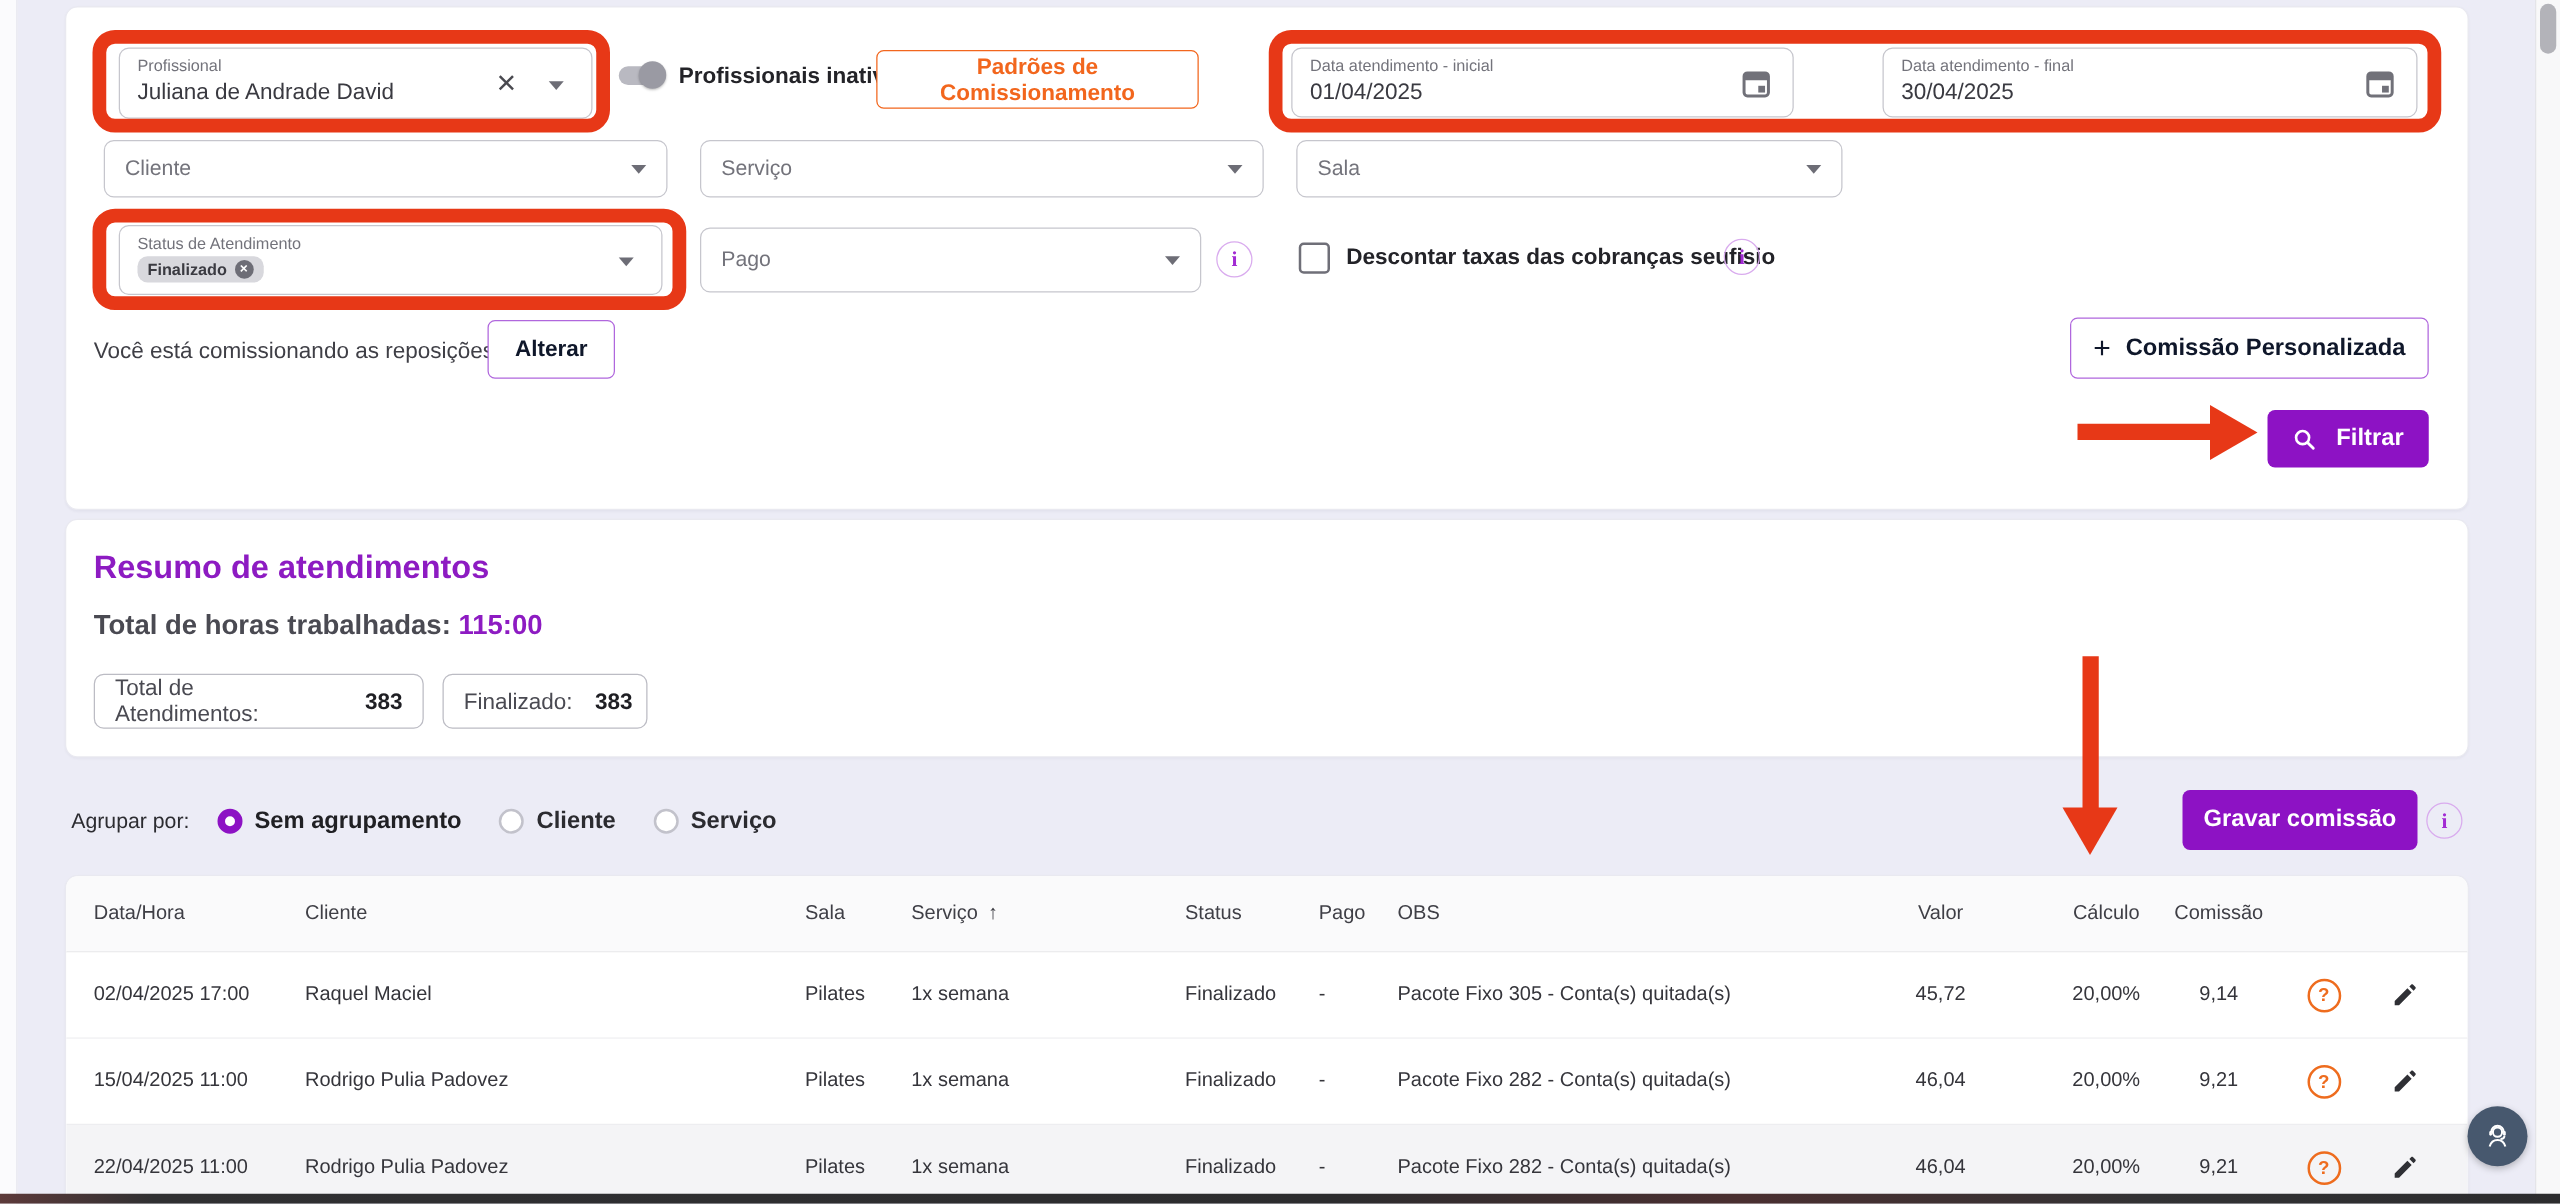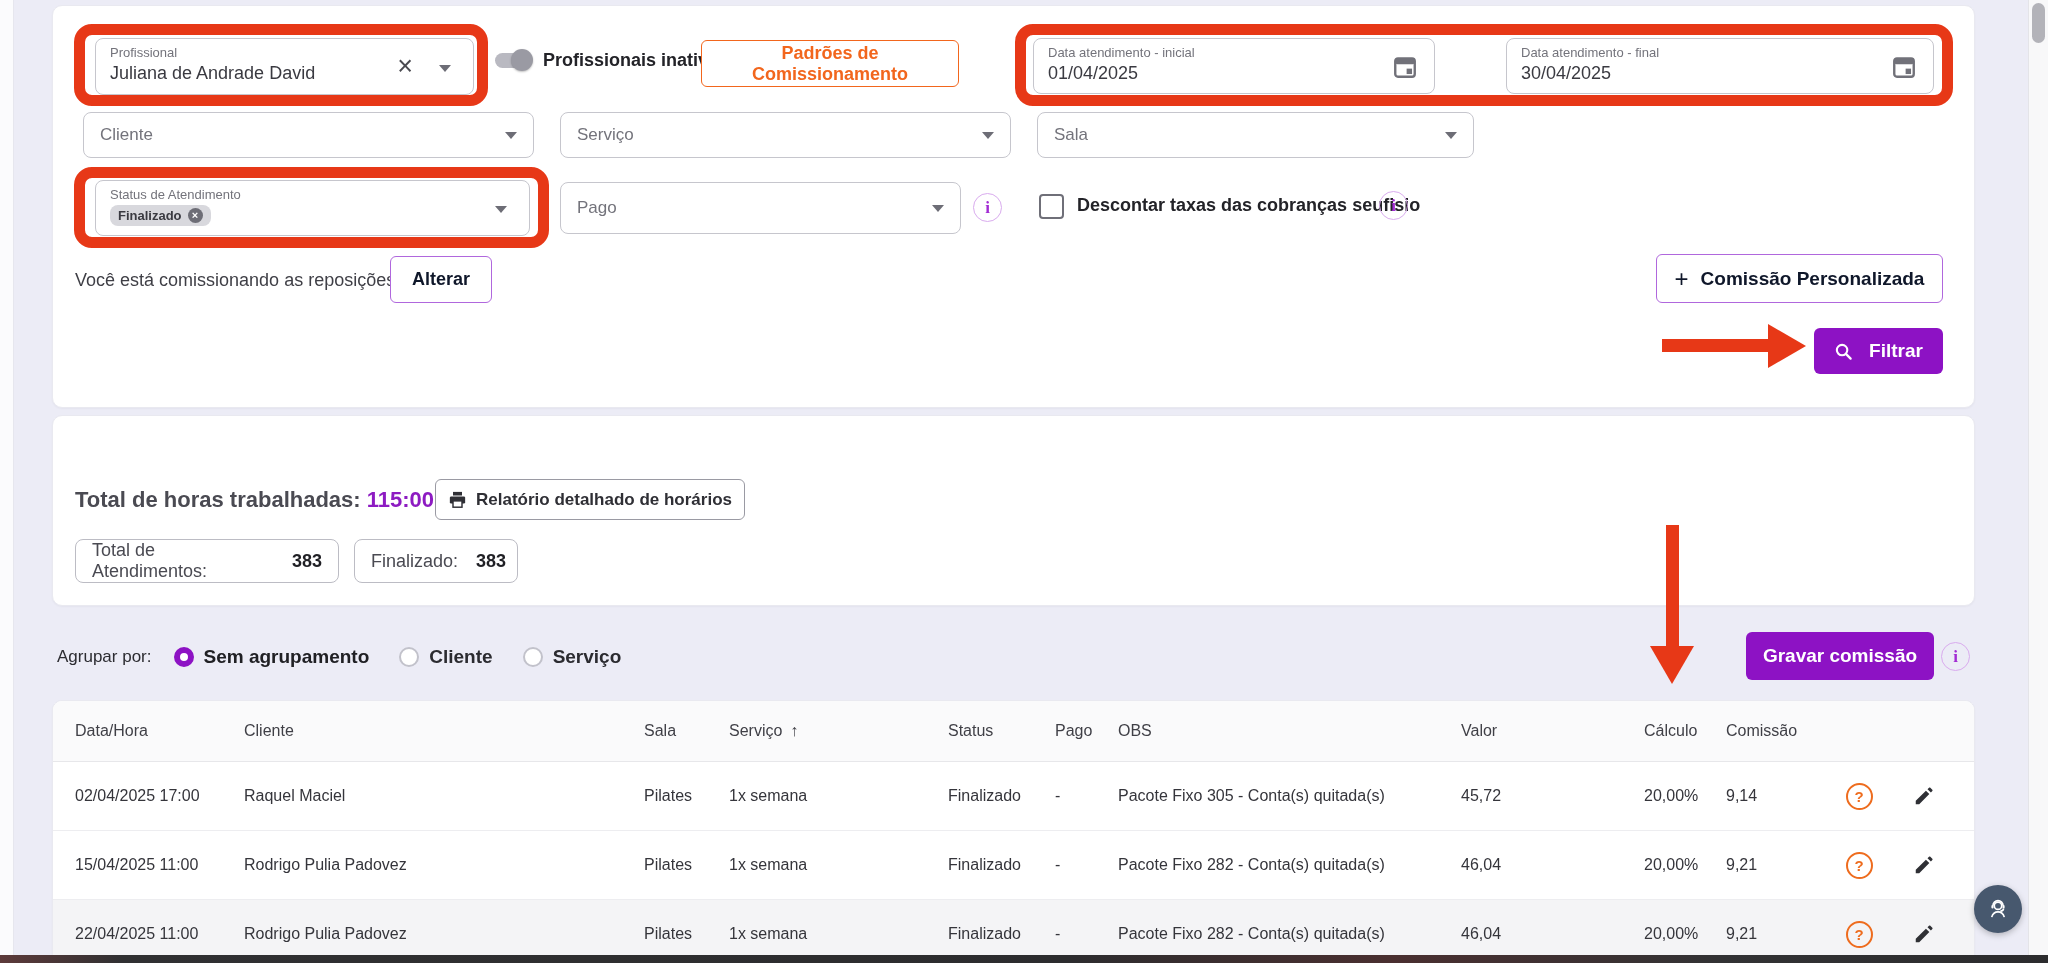--- a/index.html
+++ b/index.html
@@ -62,21 +62,21 @@
   .ropt { display:flex; align-items:center; gap:10px; margin-right:16px; }
   .ropt .rlabel { font-size:19px; font-weight:700; color:#202024; }
   .ropt.dim .rlabel { font-weight:600; color:#2b2b30; }
 
   
   .trow { display:grid; grid-template-columns:169px 400px 85px 219px 107px 63px 343px 183px 82px 98px 70px 60px;
     padding-left:22px; align-items:center; font-size:16px; color:#35353b; }
   .thead { height:61px; background:#fafafb; border-bottom:1px solid #e7e7ea; color:#3f3f46; font-weight:500; }
   .tbody-row { height:69px; background:#fff; border-bottom:1px solid #ededf0; }
   .tbody-row.alt { background:#f4f4f6; }
-  .num { text-align:left; }
+  .num { text-align:center; }
   .cell-ic { display:flex; justify-content:center; }
   .q-ic { width:27px; height:27px; border-radius:50%; border:2px solid #ee6c1e; color:#ee6c1e; font-weight:700; font-size:15px; display:flex; align-items:center; justify-content:center; }
   .sort-arrow { font-weight:600; margin-left:8px; }
 
   
   .ann { position:absolute; border:11px solid #e73817; border-radius:18px; z-index:50; pointer-events:none; }
   .arrow-shaft-h { position:absolute; background:#e73817; z-index:50; }
   .arrow-head-right { position:absolute; width:0; height:0; border-top:22px solid transparent; border-bottom:22px solid transparent; border-left:38px solid #e73817; z-index:50; }
   .arrow-head-down { position:absolute; width:0; height:0; border-left:22px solid transparent; border-right:22px solid transparent; border-top:38px solid #e73817; z-index:50; }
 
@@ -167,32 +167,25 @@
     <button class="btn btn-purple" style="left:1761px; top:322px; width:129px; height:46px; font-size:19px; gap:16px;">
       <svg width="19" height="19" viewBox="0 0 20 20">
         <circle cx="8.5" cy="8.5" r="5.5" fill="none" stroke="#fff" stroke-width="2.2"></circle>
         <line x1="12.8" y1="12.8" x2="17.5" y2="17.5" stroke="#fff" stroke-width="2.4" stroke-linecap="round"></line>
       </svg>
       <span>Filtrar</span>
     </button>
   </div>
 
   <div class="card card2">
+    <div class="h-summary">Resumo de atendimentos</div>
     <div class="hours-line">
       <span>Total de horas trabalhadas:</span>
       <span class="purple">115:00</span>
     </div>
-    <button class="btn btn-gray" style="left:382px; top:63px; width:310px; height:41px;">
-      <svg width="19" height="18" viewBox="0 0 20 20">
-        <rect x="5" y="1" width="10" height="4" fill="#2f2f35"></rect>
-        <rect x="1.5" y="6" width="17" height="8" rx="1.5" fill="#2f2f35"></rect>
-        <rect x="5" y="11" width="10" height="7" fill="#fff" stroke="#2f2f35" stroke-width="1.6"></rect>
-      </svg>
-      <span>Relatório detalhado de horários</span>
-    </button>
     <div class="stat-box" style="left:22px; top:123px; width:264px;">
       <span>Total de Atendimentos:</span>
       <b>383</b>
     </div>
     <div class="stat-box" style="left:301px; top:123px; width:164px;">
       <span>Finalizado:</span>
       <b>383</b>
     </div>
   </div>
 

